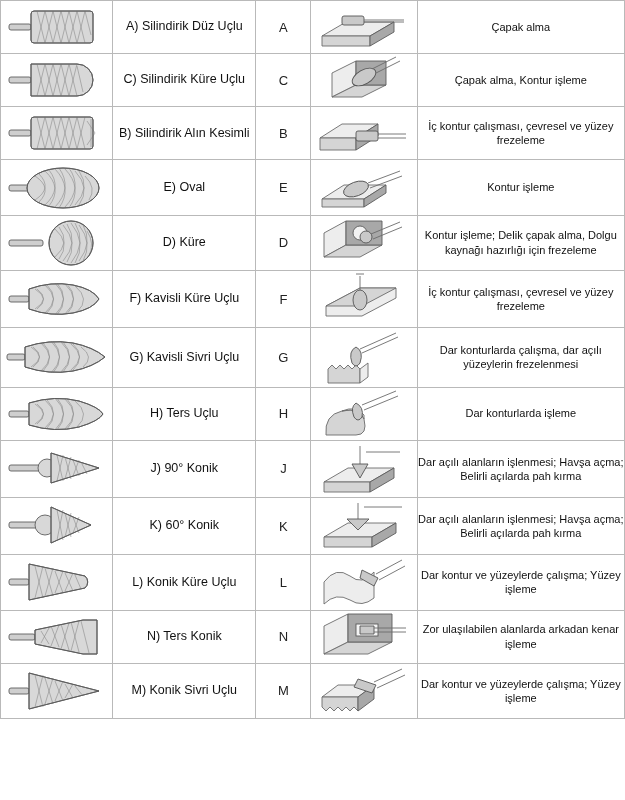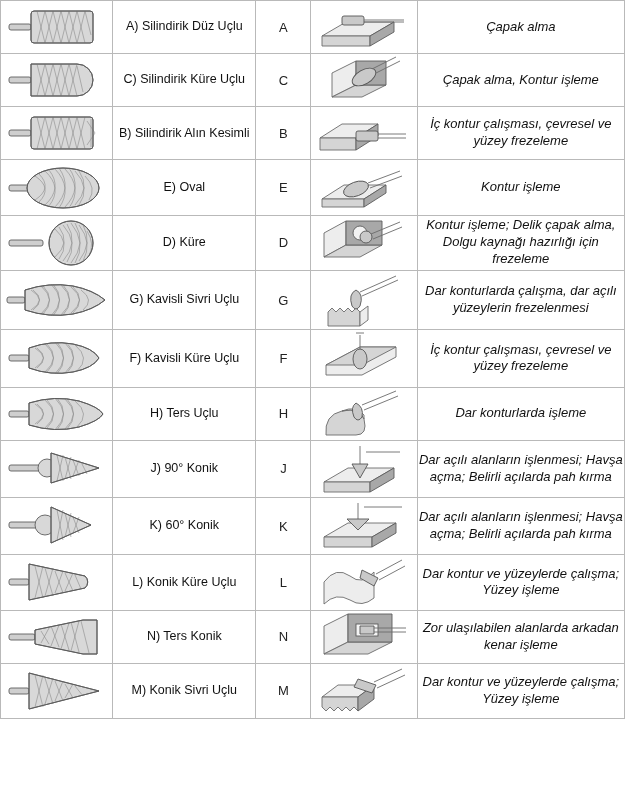--- a/index.html
+++ b/index.html
@@ -36,25 +36,24 @@
     font-size: 12.5px;
     line-height: 1.25;
     padding: 2px 6px;
     color: #111;
   }
   .cell-letter {
     font-size: 13px;
     color: #222;
   }
   .cell-desc {
-    font-size: 13px;
+    font-size: 11px;
     line-height: 1.3;
     padding: 3px 7px;
     color: #111;
-    font-style: italic;
   }
   .shape-wrap, .app-wrap {
     display: flex;
     align-items: center;
     justify-content: center;
     width: 100%;
     height: 100%;
   }
   svg { display: block; }
 
@@ -284,20 +283,57 @@
           <line class="app-line" x1="57" y1="22" x2="86" y2="10"></line>
         </svg>
       </div>
     </td>
     <td class="cell-desc">Kontur işleme; Delik çapak alma, Dolgu kaynağı hazırlığı için frezeleme</td>
   </tr>
 
   <tr>
     <td>
       <div class="shape-wrap">
+        <svg width="100" height="52" viewBox="0 0 100 52">
+          <rect class="burr-shank" x="2" y="23" width="20" height="6" rx="2"></rect>
+          <path class="burr-body" d="M22 16 Q44 8 66 12 Q86 16 92 26 Q86 36 66 40 Q44 44 22 36 Z"></path>
+          <g class="hatch">
+            <path d="M28 16 Q44 26 30 36"></path>
+                <path d="M38 12 Q54 26 40 40"></path>
+            <path d="M48 10 Q64 26 50 42"></path>
+                <path d="M58 11 Q74 26 60 41"></path>
+            <path d="M68 13 Q84 26 70 39"></path>
+            <path d="M28 36 Q44 26 30 16"></path>
+                <path d="M38 40 Q54 26 40 12"></path>
+            <path d="M48 42 Q64 26 50 10"></path>
+                <path d="M58 41 Q74 26 60 11"></path>
+          </g>
+          <path d="M22 16 Q44 8 66 12 Q86 16 92 26 Q86 36 66 40 Q44 44 22 36 Z" fill="none" stroke="#5d5d5d" stroke-width="1"></path>
+        </svg>
+      </div>
+    </td>
+    <td class="cell-name">F) Kavisli Küre Uçlu</td>
+    <td class="cell-letter">F</td>
+    <td>
+      <div class="app-wrap">
+        <svg width="96" height="54" viewBox="0 0 96 54">
+          <polygon class="app-fill-light" points="10,44 10,34 44,16 80,16 80,26 46,44"></polygon>
+          <polygon class="app-fill-mid" points="10,34 44,16 80,16 46,34"></polygon>
+          <line class="app-line" x1="44" y1="4" x2="44" y2="22"></line>
+          <ellipse class="app-tool" cx="44" cy="28" rx="7" ry="10"></ellipse>
+          <line class="app-line" x1="40" y1="2" x2="48" y2="2"></line>
+        </svg>
+      </div>
+    </td>
+    <td class="cell-desc">İç kontur çalışması, çevresel ve yüzey frezeleme</td>
+  </tr>
+
+  <tr>
+    <td>
+      <div class="shape-wrap">
         <svg width="104" height="52" viewBox="0 0 104 52">
           <rect class="burr-shank" x="2" y="23" width="18" height="6" rx="2"></rect>
           <path class="burr-body" d="M20 16 Q44 8 68 12 Q88 16 100 26 Q88 36 68 40 Q44 44 20 36 Z"></path>
           <g class="hatch">
             <path d="M26 16 Q42 26 28 36"></path>
                 <path d="M36 12 Q52 26 38 40"></path>
             <path d="M46 10 Q62 26 48 42"></path>
                 <path d="M56 11 Q72 26 58 41"></path>
             <path d="M66 13 Q82 26 68 39"></path>
                 <path d="M76 16 Q90 26 78 36"></path>
@@ -323,57 +359,20 @@
           <line class="app-line" x1="46" y1="24" x2="82" y2="8"></line>
         </svg>
       </div>
     </td>
     <td class="cell-desc">Dar konturlarda çalışma, dar açılı yüzeylerin frezelenmesi</td>
   </tr>
 
   <tr>
     <td>
       <div class="shape-wrap">
-        <svg width="100" height="52" viewBox="0 0 100 52">
-          <rect class="burr-shank" x="2" y="23" width="20" height="6" rx="2"></rect>
-          <path class="burr-body" d="M22 16 Q44 8 66 12 Q86 16 92 26 Q86 36 66 40 Q44 44 22 36 Z"></path>
-          <g class="hatch">
-            <path d="M28 16 Q44 26 30 36"></path>
-                <path d="M38 12 Q54 26 40 40"></path>
-            <path d="M48 10 Q64 26 50 42"></path>
-                <path d="M58 11 Q74 26 60 41"></path>
-            <path d="M68 13 Q84 26 70 39"></path>
-            <path d="M28 36 Q44 26 30 16"></path>
-                <path d="M38 40 Q54 26 40 12"></path>
-            <path d="M48 42 Q64 26 50 10"></path>
-                <path d="M58 41 Q74 26 60 11"></path>
-          </g>
-          <path d="M22 16 Q44 8 66 12 Q86 16 92 26 Q86 36 66 40 Q44 44 22 36 Z" fill="none" stroke="#5d5d5d" stroke-width="1"></path>
-        </svg>
-      </div>
-    </td>
-    <td class="cell-name">F) Kavisli Küre Uçlu</td>
-    <td class="cell-letter">F</td>
-    <td>
-      <div class="app-wrap">
-        <svg width="96" height="54" viewBox="0 0 96 54">
-          <polygon class="app-fill-light" points="10,44 10,34 44,16 80,16 80,26 46,44"></polygon>
-          <polygon class="app-fill-mid" points="10,34 44,16 80,16 46,34"></polygon>
-          <line class="app-line" x1="44" y1="4" x2="44" y2="22"></line>
-          <ellipse class="app-tool" cx="44" cy="28" rx="7" ry="10"></ellipse>
-          <line class="app-line" x1="40" y1="2" x2="48" y2="2"></line>
-        </svg>
-      </div>
-    </td>
-    <td class="cell-desc">İç kontur çalışması, çevresel ve yüzey frezeleme</td>
-  </tr>
-
-  <tr>
-    <td>
-      <div class="shape-wrap">
         <svg width="100" height="50" viewBox="0 0 100 50">
           <rect class="burr-shank" x="2" y="22" width="20" height="6" rx="2"></rect>
           <path class="burr-body" d="M22 14 Q48 6 72 12 Q92 18 96 25 Q92 32 72 38 Q48 44 22 36 Z"></path>
           <g class="hatch">
             <path d="M28 15 Q44 25 30 35"></path>
                 <path d="M38 11 Q54 25 40 39"></path>
             <path d="M48 9 Q64 25 50 41"></path>
                 <path d="M58 10 Q74 25 60 40"></path>
             <path d="M68 12 Q84 25 70 38"></path>
             <path d="M28 35 Q44 25 30 15"></path>

